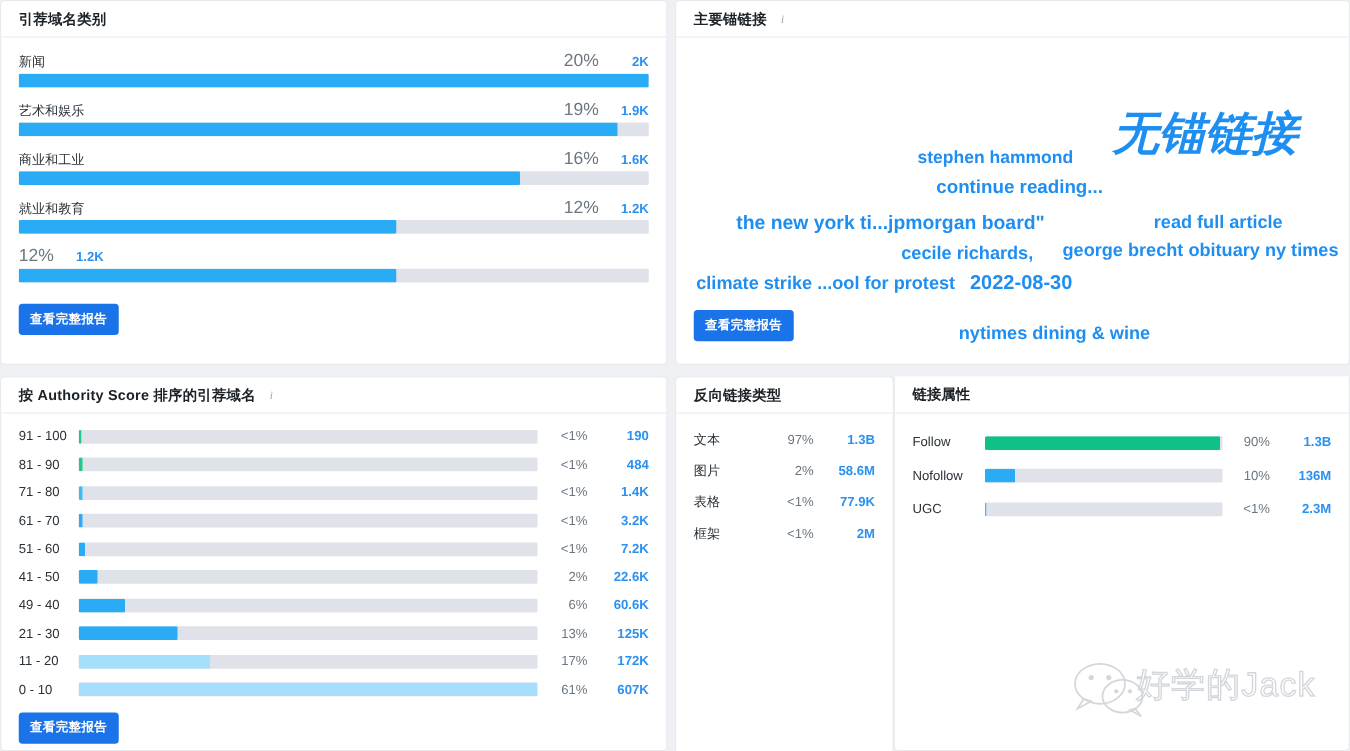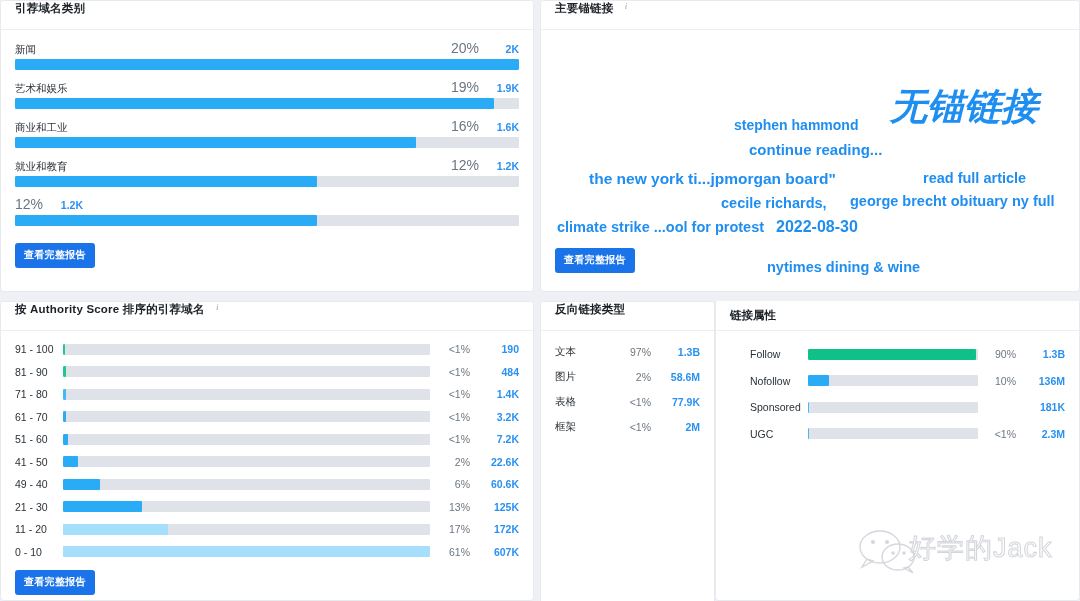--- a/index.html
+++ b/index.html
@@ -18,21 +18,21 @@
   }
   .card {
     background: #fff;
     border: 1px solid #e8eaee;
     border-radius: 4px;
     overflow: hidden;
     position: relative;
   }
   .card-hd {
     height: 29px;
-    display: flex; 
+    display: flex; align-items: center;
     padding: 0 14px;
     border-bottom: 1px solid #eceef1;
     background: #fff;
   }
   .card-hd h2 {
     font-size: 11.5px;
     font-weight: bold;
     color: #1b2126;
     letter-spacing: .2px;
     white-space: nowrap;
@@ -147,21 +147,21 @@
   #panel-authority .htrack { margin-right: 10px; }
   #panel-authority .hpct { width: 30px; margin-right: 9px; }
   #panel-authority .hval { width: 40px; }
 
   
   .rt .hlabel { width: 58px; }
   .rt .htrack { margin-right: 8px; }
   .rt .hpct { width: 30px; margin-right: 9px; }
   .rt .hval { width: 40px; }
   #panel-backlinks .hrow { height: 25px; }
-  #panel-attrs .hrow { height: 26.5px; margin-left: 20px; }
+  #panel-attrs .hrow { height: 26.5px; }
 
   .sub-hd {
     height: 30px;
     display: flex; align-items: center;
     padding: 0 14px;
     border-top: 1px solid #eceef1;
     border-bottom: 1px solid #eceef1;
   }
   .sub-hd h2 { font-size: 11.5px; font-weight: bold; color: #1b2126; }
 
@@ -256,21 +256,21 @@
       <h2>主要锚链接</h2>
       <span class="info-icon">i</span>
     </div>
     <div class="cloud" id="cloud">
         <span class="w big" style="left: 349px; top: 58px; font-size: 37px;">无锚链接</span>
         <span class="w" style="left: 193px; top: 88px; font-size: 14px;">stephen hammond</span>
         <span class="w" style="left: 208px; top: 112px; font-size: 15px;">continue reading...</span>
         <span class="w" style="left: 48px; top: 141px; font-size: 15.5px;">the new york ti...jpmorgan board"</span>
         <span class="w" style="left: 382px; top: 141px; font-size: 14.5px;">read full article</span>
         <span class="w" style="left: 180px; top: 166px; font-size: 14.5px;">cecile richards,</span>
-        <span class="w" style="left: 309px; top: 164px; font-size: 14.5px;">george brecht obituary ny full</span>
+        <span class="w" style="left: 309px; top: 164px; font-size: 14.5px;">george brecht obituary ny times</span>
         <span class="w" style="left: 16px; top: 190px; font-size: 14.5px;">climate strike ...ool for protest</span>
         <span class="w" style="left: 235px; top: 189px; font-size: 16px;">2022-08-30</span>
         <span class="w" style="left: 226px; top: 230px; font-size: 14.5px;">nytimes dining &amp; wine</span>
       </div>
     <div class="btn-wrap" style="padding-top:0;">
       <button class="btn-report">查看完整报告</button>
     </div>
   </div>
 
   <div class="card" id="panel-authority" style="grid-column:1;grid-row:3;">
@@ -418,28 +418,20 @@
             <span class="hpct">90%</span>
             <span class="hval">1.3B</span>
           </div>
           <div class="hrow">
             <span class="hlabel">Nofollow</span>
             <span class="htrack">
               <span class="hfill" style="width:12.5%;background:#29abf5"></span>
             </span>
             <span class="hpct">10%</span>
             <span class="hval">136M</span>
-          </div>
-          <div class="hrow">
-            <span class="hlabel">Sponsored</span>
-            <span class="htrack">
-              <span class="hfill" style="width:0.65%;background:#42b9f5"></span>
-            </span>
-            <span class="hpct"></span>
-            <span class="hval">181K</span>
           </div>
           <div class="hrow">
             <span class="hlabel">UGC</span>
             <span class="htrack">
               <span class="hfill" style="width:0.65%;background:#42b9f5"></span>
             </span>
             <span class="hpct">&lt;1%</span>
             <span class="hval">2.3M</span>
           </div>
         </div>

